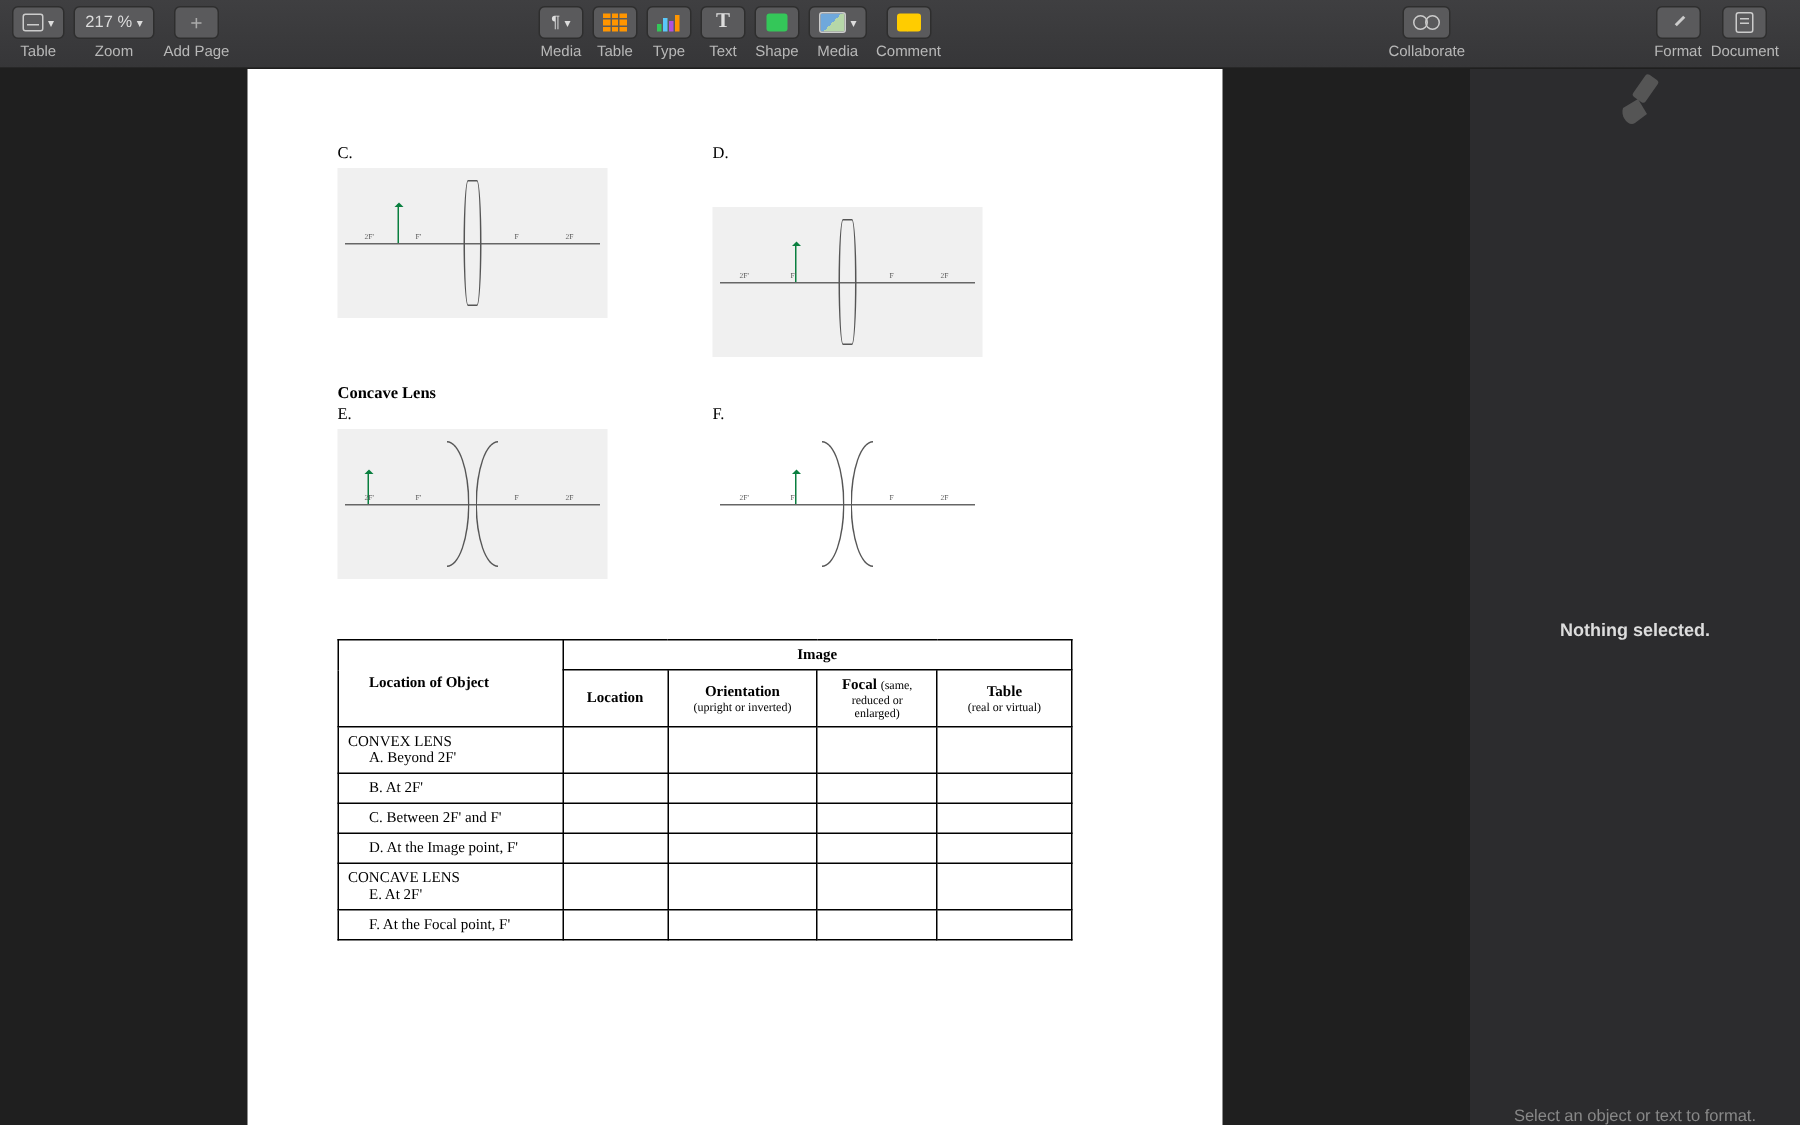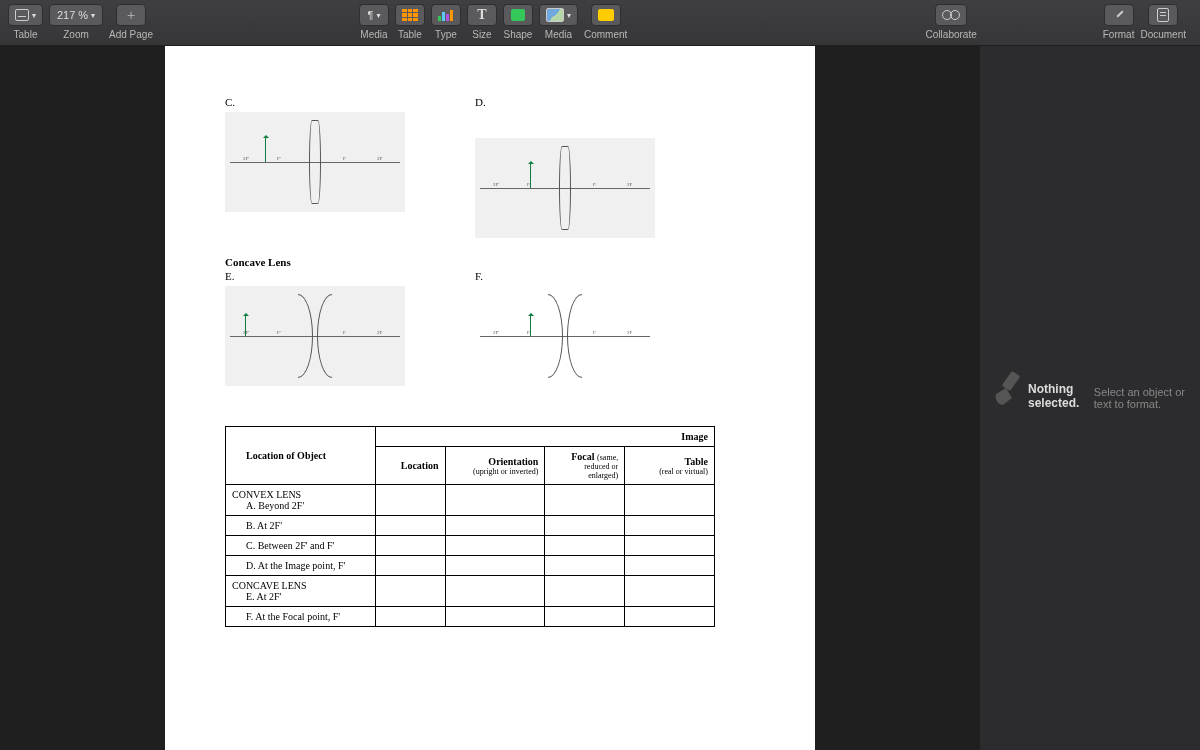--- a/index.html
+++ b/index.html
@@ -32,21 +32,21 @@
   .brush-icon::before{content:"";position:absolute;width:8px;height:2px;background:#ccc;transform:rotate(-45deg);left:4px;top:5px;}
   .doc-icon { width:12px; height:14px; border:1.5px solid #ccc; border-radius:2px; position:relative;}
   .doc-icon::before,.doc-icon::after{content:"";position:absolute;left:2px;right:2px;height:1px;background:#ccc;}
   .doc-icon::before{top:3px;} .doc-icon::after{top:6px;}
   .plus-icon{font-size:14px;color:#aaa;}
   
   .main { display:flex; height:calc(750px - 46px); }
   .canvas-area { flex:1; background:#1f1f1f; display:flex; justify-content:center; overflow:hidden; position:relative;}
   .page-shadow { width: 650px; background:#0d0d0d; padding-top:0; }
   .page { width: 650px; height: 1000px; background:#fff; padding: 50px 60px; font-family: "Times New Roman", serif; color:#000; font-size: 10px; }
-  .inspector { width: 220px; background:#2c2c2e; color:#aaa; display:flex; align-items:center; justify-content:space-between; font-size:12px;}
+  .inspector { width: 220px; background:#2c2c2e; color:#aaa; display:flex; flex-direction:column; align-items:center; justify-content:space-between; font-size:12px;}
   .insp-brush { width:48px; height:48px; margin-bottom:12px; position:relative; }
   .insp-brush svg { width:48px; height:48px; }
   .insp-heading { color:#ddd; font-weight:600; margin-bottom:4px; font-size:12px;}
   .insp-sub { font-size:11px; color:#888;}
   
   .dlabel { font-size:11px; font-weight:400; margin-bottom:4px;}
   .diagram-row { display:flex; gap:50px; margin-bottom:18px;}
   .diagram-cell { width:200px;}
   .diag-box { width:180px; height:100px; background:#f0f0f0; position:relative; margin-top:4px;}
   .diag-box.nolbg { background:transparent;}
@@ -57,21 +57,21 @@
   .lens-convex { position:absolute; left:50%; top:8px; bottom:8px; width:12px; transform:translateX(-50%);}
   .lens-convex::before{content:"";position:absolute;inset:0;border-radius:50%/100%;border:1px solid #555;}
   .lens-concave { position:absolute; left:50%; top:8px; bottom:8px; width:14px; transform:translateX(-50%);}
   .lens-concave::before,.lens-concave::after{content:"";position:absolute;top:0;bottom:0;width:14px;border:1px solid #555;}
   .lens-concave::before{left:-10px;border-radius:0 100% 100% 0/0 50% 50% 0;border-left:none;}
   .lens-concave::after{right:-10px;border-radius:100% 0 0 100%/50% 0 0 50%;border-right:none;}
   .section-head { font-weight:700; font-size:11px; margin:6px 0 2px 0;}
   
   table.worksheet { border-collapse:collapse; width:490px; margin-top:40px; font-size:10px;}
   table.worksheet td, table.worksheet th { border:1px solid #000; padding:4px 6px; vertical-align:middle;}
-  table.worksheet th { font-weight:700; text-align:right;}
+  table.worksheet th { font-weight:700; text-align:center;}
   .subhead { font-size:8px; font-weight:400; display:block;}
   .rowlabel { font-size:10px;}
   .rowlabel .sublabel { padding-left:14px; display:block;}
   .firstcap::first-letter { font-size:13px; }
 </style>
 </head>
 <body>
 
 <div class="toolbar">
   <div class="tb-group">
@@ -128,21 +128,21 @@
           <span></span>
           <span></span>
         </span>
       </div>
     <div class="tb-label">Type</div>
   </div>
   <div class="tb-group">
     <div class="tb-btn">
         <span style="font-weight:700;font-family:serif;font-size:14px">T</span>
       </div>
-    <div class="tb-label">Size</div>
+    <div class="tb-label">Text</div>
   </div>
   <div class="tb-group">
     <div class="tb-btn">
         <span class="shape-icon"></span>
       </div>
     <div class="tb-label">Shape</div>
   </div>
   <div class="tb-group">
     <div class="tb-btn">
         <span class="media-icon"></span>

